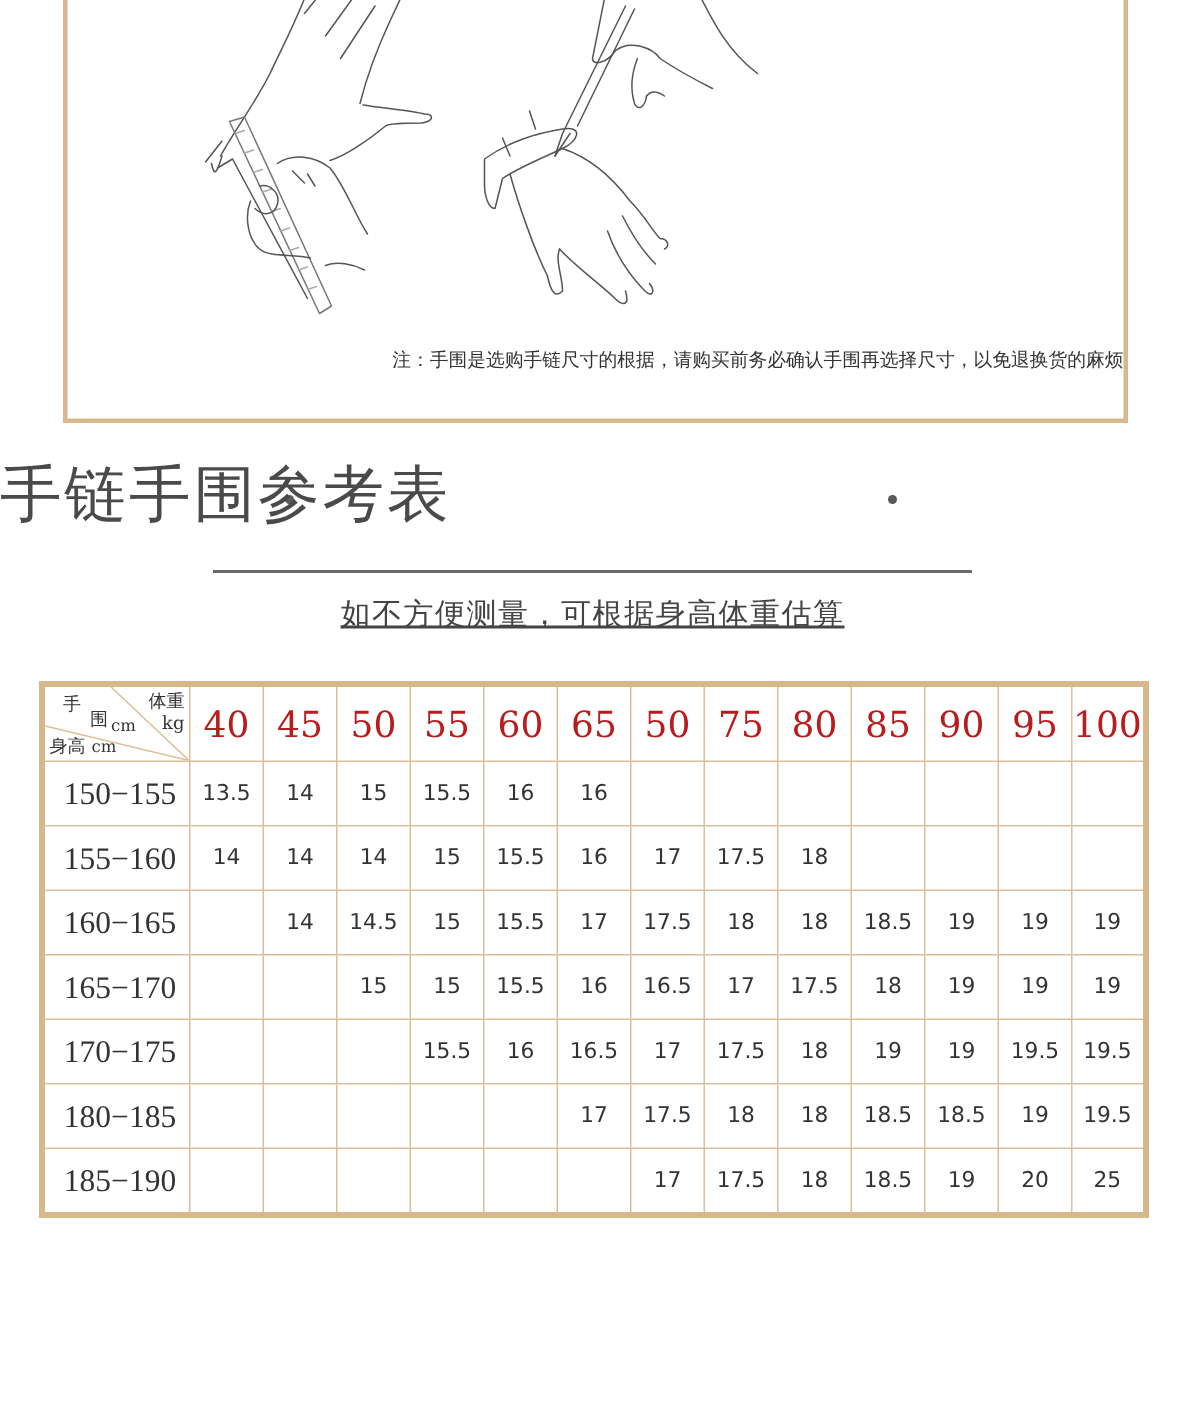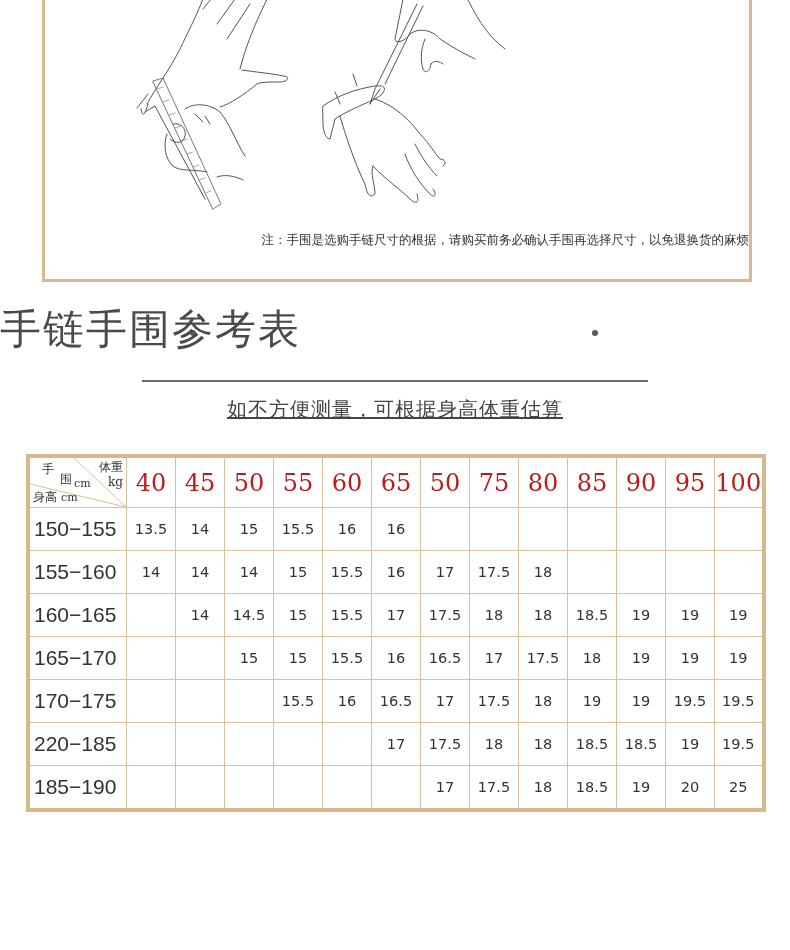--- a/index.html
+++ b/index.html
@@ -44,22 +44,22 @@
   }
   table.size td, table.size th {
     border: 1px solid #dcbf98; padding: 0; text-align: center; vertical-align: middle;
     font-weight: normal;
   }
   table.size th.w {
     height: 49px; font-family: "DejaVu Serif", "Liberation Serif", serif;
     font-size: 24px; color: #b91c1c;
   }
   table.size td.h {
-    font-family: Liberation Sans, sans-serif; font-size: 21px; color: #333;
-    text-align: left; padding-left: 4px;
+    font-family: Liberation Serif, serif; font-size: 21px; color: #333;
+    text-align: center; padding-left: 4px;
   }
   table.size td.v {
     height: 42px; font-family: "DejaVu Sans", sans-serif; font-size: 14.5px; color: #333;
   }
   .corner { position: relative; width: 96px; height: 49px; overflow: hidden; }
   .corner svg { position: absolute; left: 0; top: 0; }
   .corner span {
     position: absolute; font-family: "DejaVu Serif", serif; color: #333; white-space: nowrap;
   }
   .c-wt { right: 3px; top: 1px; font-size: 12px; }
@@ -247,21 +247,21 @@
         <td class="v">16.5</td>
         <td class="v">17</td>
         <td class="v">17.5</td>
         <td class="v">18</td>
         <td class="v">19</td>
         <td class="v">19</td>
         <td class="v">19.5</td>
         <td class="v">19.5</td>
       </tr>
       <tr>
-        <td class="h">220−185</td>
+        <td class="h">180−185</td>
         <td class="v"></td>
         <td class="v"></td>
         <td class="v"></td>
         <td class="v"></td>
         <td class="v"></td>
         <td class="v">17</td>
         <td class="v">17.5</td>
         <td class="v">18</td>
         <td class="v">18</td>
         <td class="v">18.5</td>

